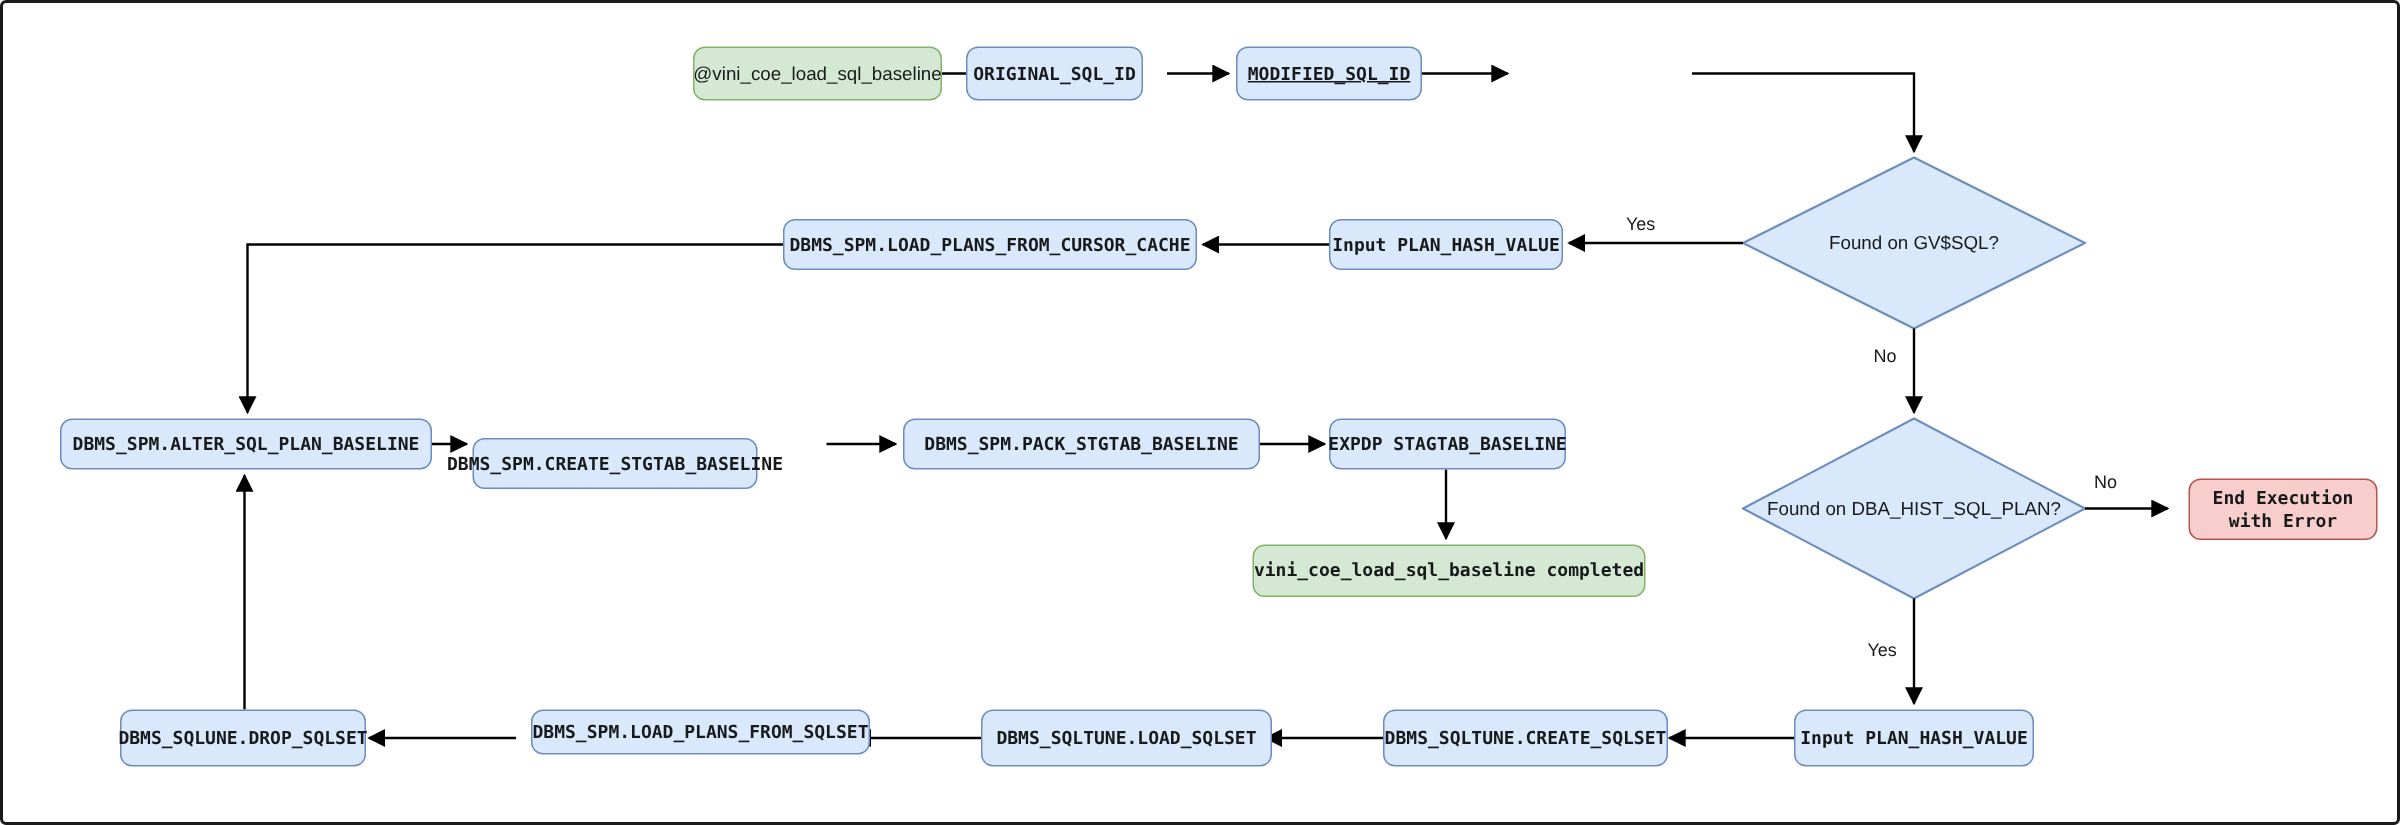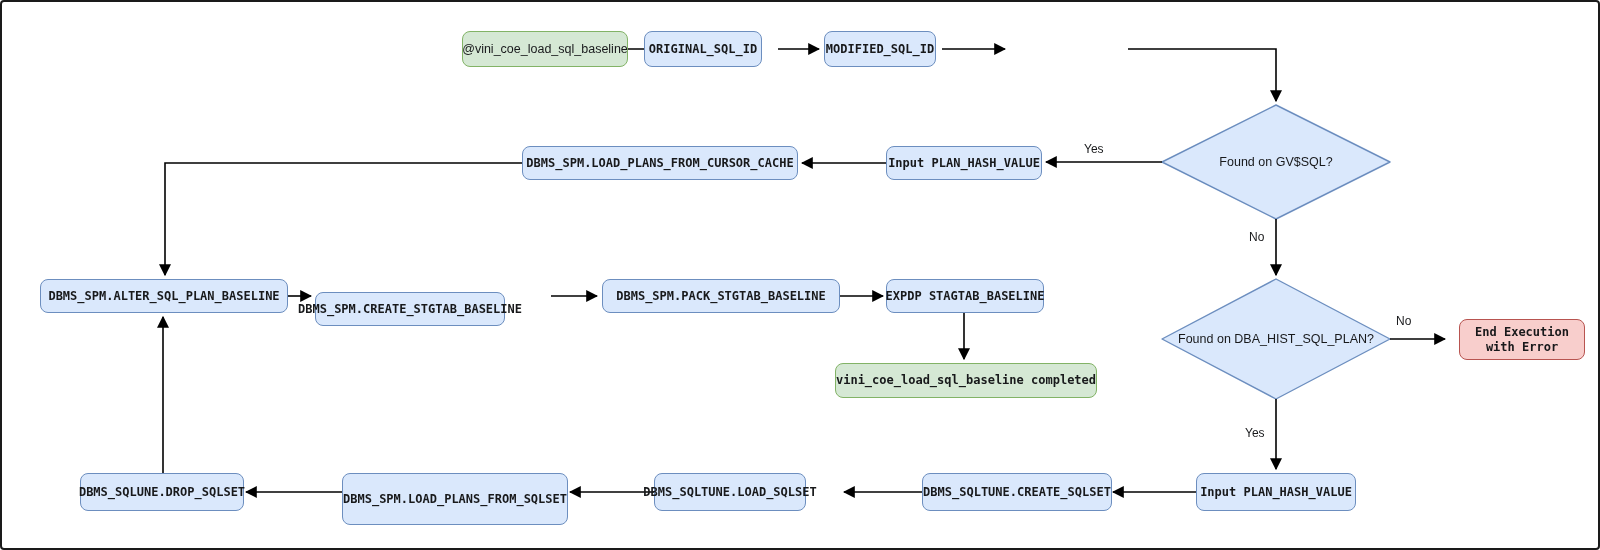--- a/index.html
+++ b/index.html
@@ -69,42 +69,42 @@
     <line x1="161" y1="471" x2="161" y2="315" marker-end="url(#arr)"></line>
 
     <line x1="286" y1="294" x2="309" y2="294" marker-end="url(#arr)"></line>
     <line x1="549" y1="294" x2="595" y2="294" marker-end="url(#arr)"></line>
     <line x1="838" y1="294" x2="881" y2="294" marker-end="url(#arr)"></line>
     <line x1="962" y1="311" x2="962" y2="357" marker-end="url(#arr)"></line>
   </svg>
 
   <div class="node green sansfont" style="left:460px; top:29px; width:166px; height:36px;">@vini_coe_load_sql_baseline</div>
   <div class="node blue" style="left:642px; top:29px; width:118px; height:36px;">ORIGINAL_SQL_ID</div>
-  <div class="node blue" style="left:822px; top:29px; width:112px; height:36px;">MODIFIED_SQL_ID</div>
+  <div class="node blue" style="left:822px; top:29px; width:124px; height:36px;text-decoration:underline;">MODIFIED_SQL_ID</div>
 
   <div class="decision-label" style="left:1164px; top:148px; width:220px; height:24px;">Found on GV$SQL?</div>
 
   <div class="node blue" style="left:884px; top:144px; width:156px; height:34px;">Input PLAN_HASH_VALUE</div>
   <div class="node blue" style="left:520px; top:144px; width:276px; height:34px;">DBMS_SPM.LOAD_PLANS_FROM_CURSOR_CACHE</div>
 
   <div class="node blue" style="left:38px; top:277px; width:248px; height:34px;">DBMS_SPM.ALTER_SQL_PLAN_BASELINE</div>
   <div class="node blue" style="left:313px; top:290px; width:190px; height:34px;">DBMS_SPM.CREATE_STGTAB_BASELINE</div>
   <div class="node blue" style="left:600px; top:277px; width:238px; height:34px;">DBMS_SPM.PACK_STGTAB_BASELINE</div>
   <div class="node blue" style="left:884px; top:277px; width:158px; height:34px;">EXPDP STAGTAB_BASELINE</div>
 
   <div class="node green" style="left:833px; top:361px; width:262px; height:35px;">vini_coe_load_sql_baseline completed</div>
 
   <div class="decision-label" style="left:1162px; top:325px; width:224px; height:24px;">Found on DBA_HIST_SQL_PLAN?</div>
 
   <div class="node red wrap" style="left:1445px; top:317px; width:126px; height:41px;margin-left:12px;">End Execution with Error</div>
 
   <div class="node blue" style="left:1194px; top:471px; width:160px; height:38px;">Input PLAN_HASH_VALUE</div>
   <div class="node blue" style="left:920px; top:471px; width:190px; height:38px;">DBMS_SQLTUNE.CREATE_SQLSET</div>
-  <div class="node blue" style="left:652px; top:471px; width:152px; height:38px;">DBMS_SQLTUNE.LOAD_SQLSET</div>
-  <div class="node blue" style="left:340px; top:471px; width:226px; height:52px;">DBMS_SPM.LOAD_PLANS_FROM_SQLSET</div>
+  <div class="node blue" style="left:652px; top:471px; width:194px; height:38px;">DBMS_SQLTUNE.LOAD_SQLSET</div>
+  <div class="node blue" style="left:352px; top:471px; width:226px; height:30px;">DBMS_SPM.LOAD_PLANS_FROM_SQLSET</div>
   <div class="node blue" style="left:78px; top:471px; width:164px; height:38px;">DBMS_SQLUNE.DROP_SQLSET</div>
 
   <div class="edge-label" style="left:1082px; top:141px;">Yes</div>
   <div class="edge-label" style="left:1247px; top:229px;">No</div>
   <div class="edge-label" style="left:1394px; top:313px;">No</div>
   <div class="edge-label" style="left:1243px; top:425px;">Yes</div>
 
 </div>
 
 </body></html>

